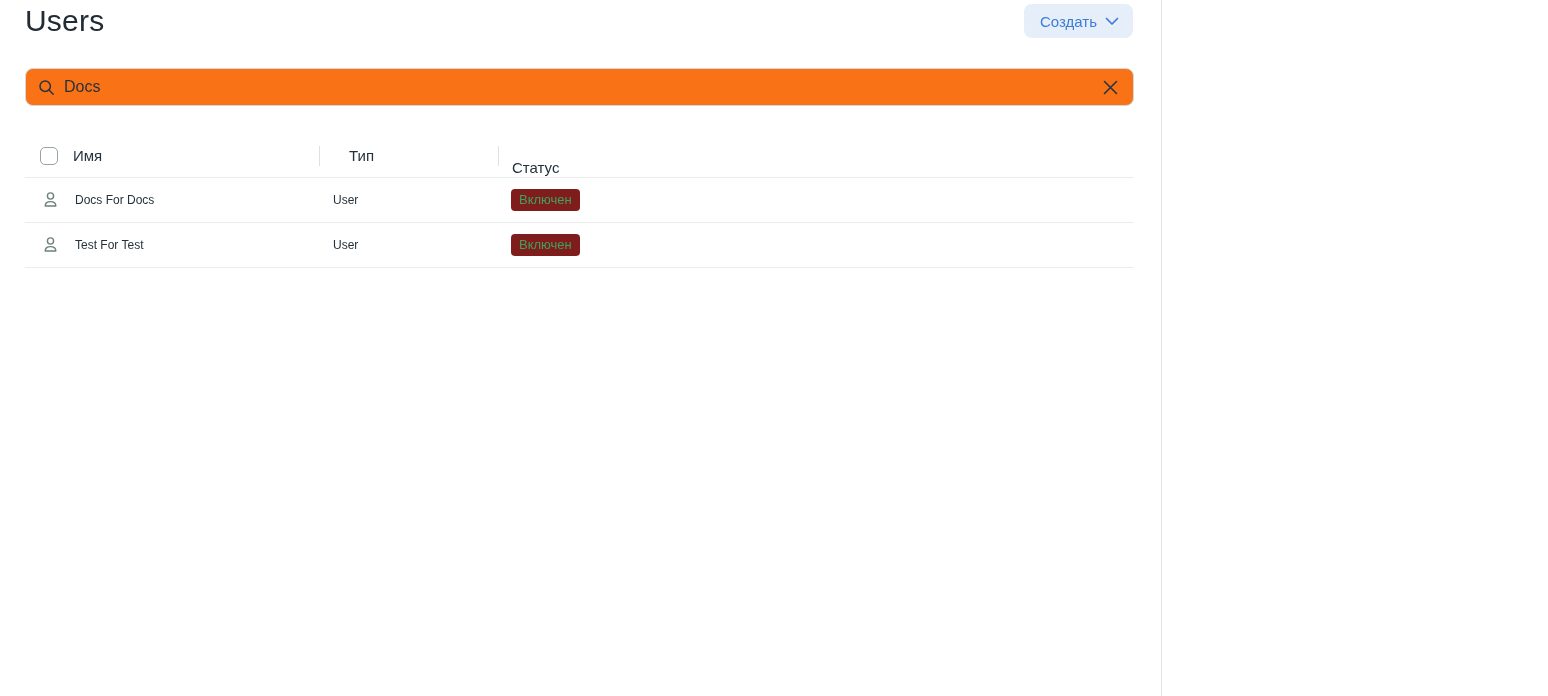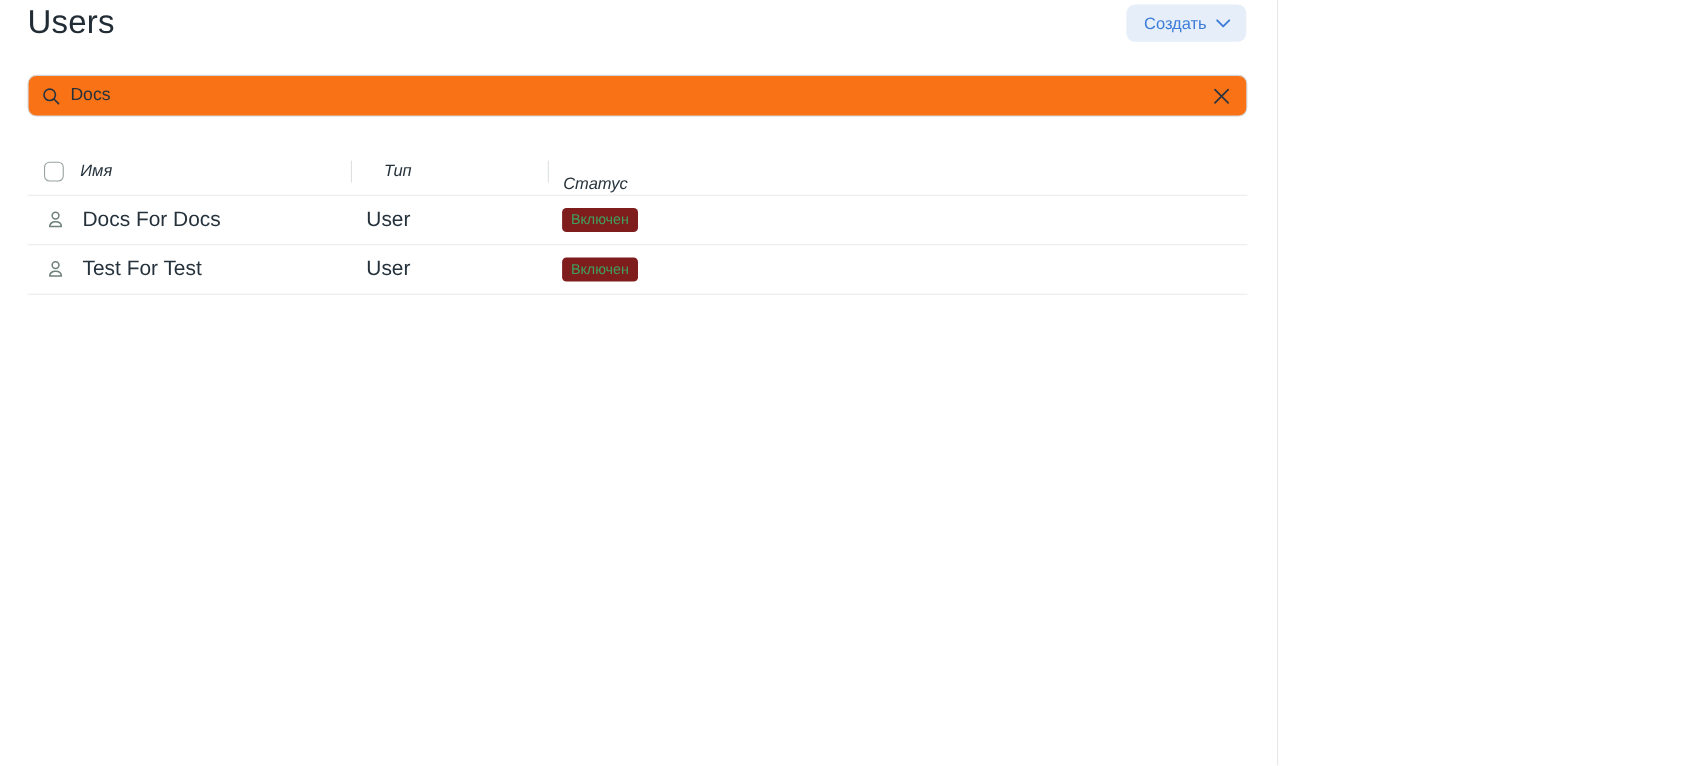--- a/index.html
+++ b/index.html
@@ -68,21 +68,20 @@
   }
   .table {
     position: absolute; left: 25px; top: 134px;
     width: 1109px;
   }
   .thead {
     display: flex; align-items: center;
     height: 44px;
     border-bottom: 1px solid #eaecee;
     position: relative;
-    font-style: italic;
   }
   .th { font-size: 15px; color: #26323b; }
   .col-name { width: 294px; display: flex; align-items: center; }
   .col-type { width: 179px; padding-left: 30px; }
   .col-status { flex: 1; padding-left: 14px; margin-top: 24px; }
   .checkbox {
     width: 18px; height: 18px;
     border: 1px solid #99a39f; border-radius: 5px;
     margin: 0 15px 0 15px;
     background: #fff; cursor: pointer;
@@ -98,21 +97,21 @@
     display: flex; align-items: center;
     height: 45px;
     border-bottom: 1px solid #eaecee;
     cursor: pointer;
   }
   .row-icon {
     width: 18px; margin: 0 15px 0 17px;
     display: flex; align-items: center;
     flex: 0 0 auto;
   }
-  .cell { font-size: 19px; color: #26323b; }
+  .cell { font-size: 12px; color: #26323b; }
   .cell-name { width: 294px; display: flex; align-items: center; }
   .cell-type { width: 179px; padding-left: 14px; }
   .cell-status { flex: 1; padding-left: 13px; }
   .badge {
     display: inline-block;
     background: #7f1d1d; color: #3fa15c;
     font-size: 13px; line-height: 16px;
     padding: 3px 8px; border-radius: 4px;
   }
 </style>

